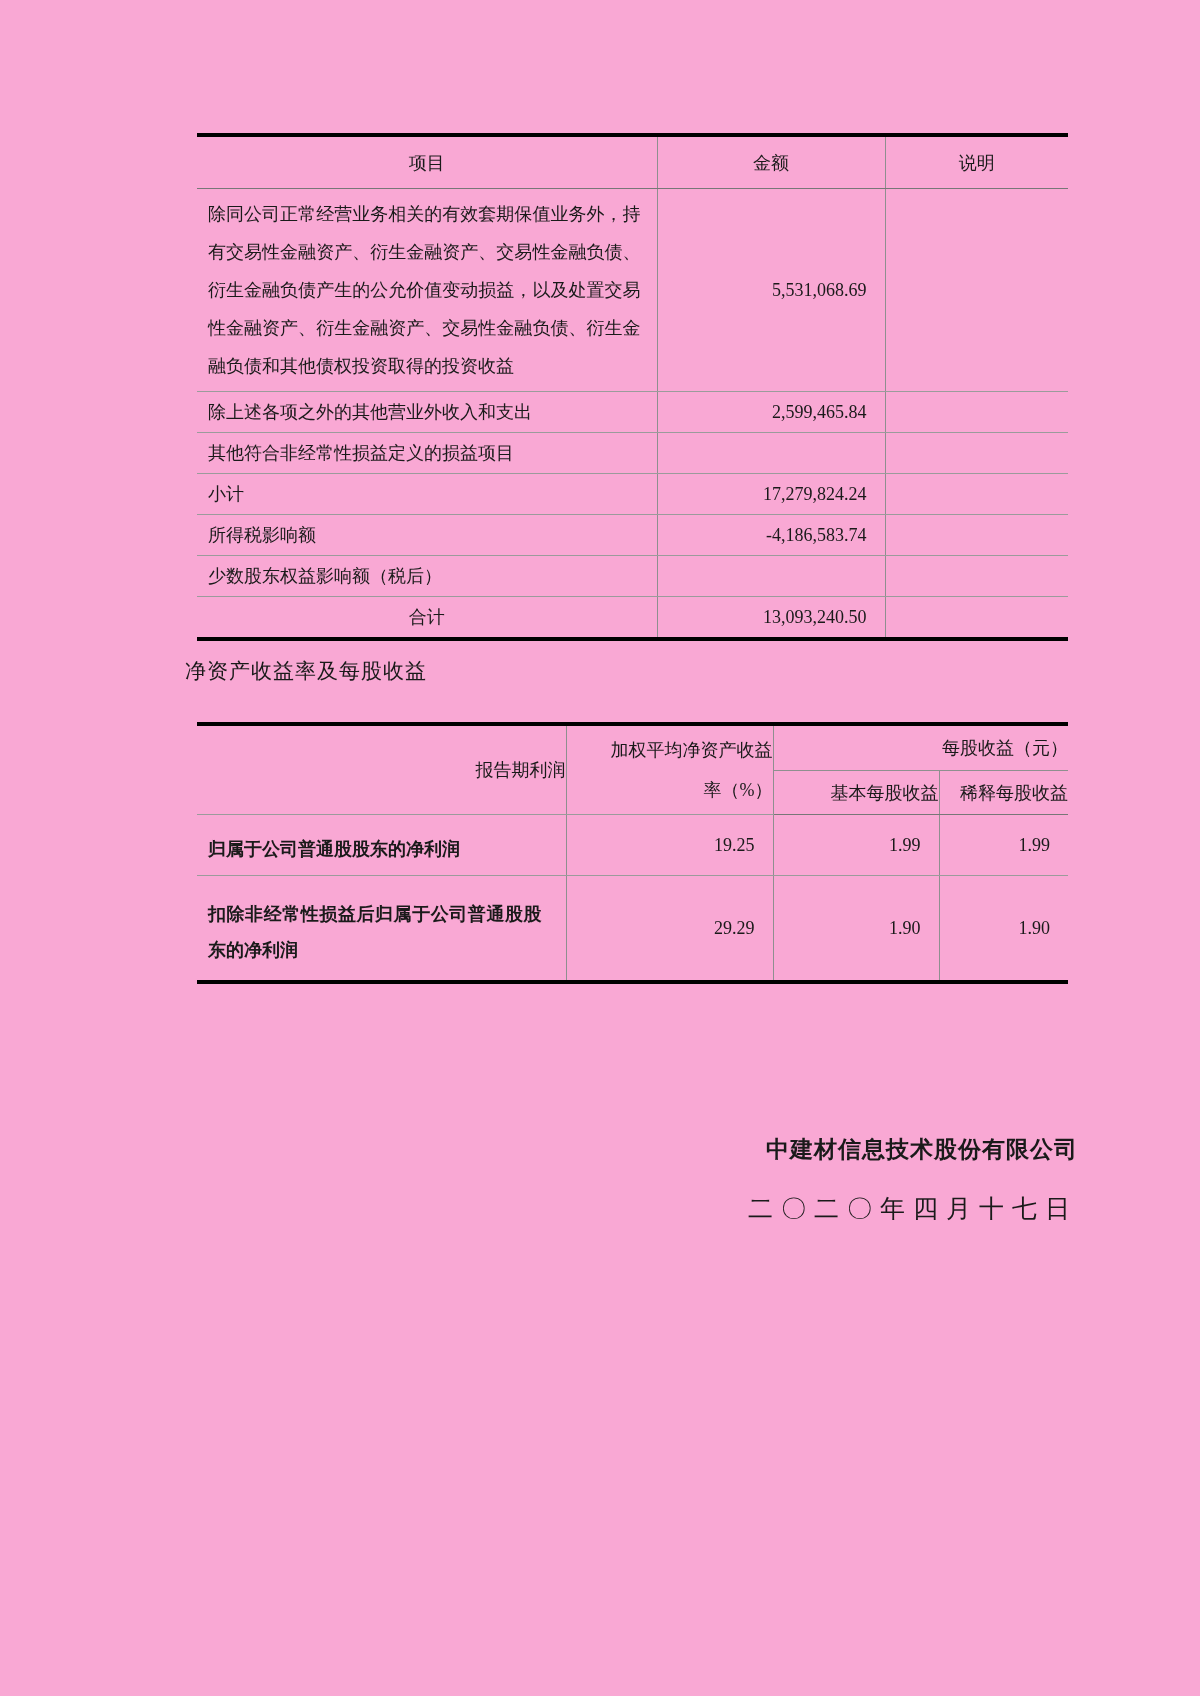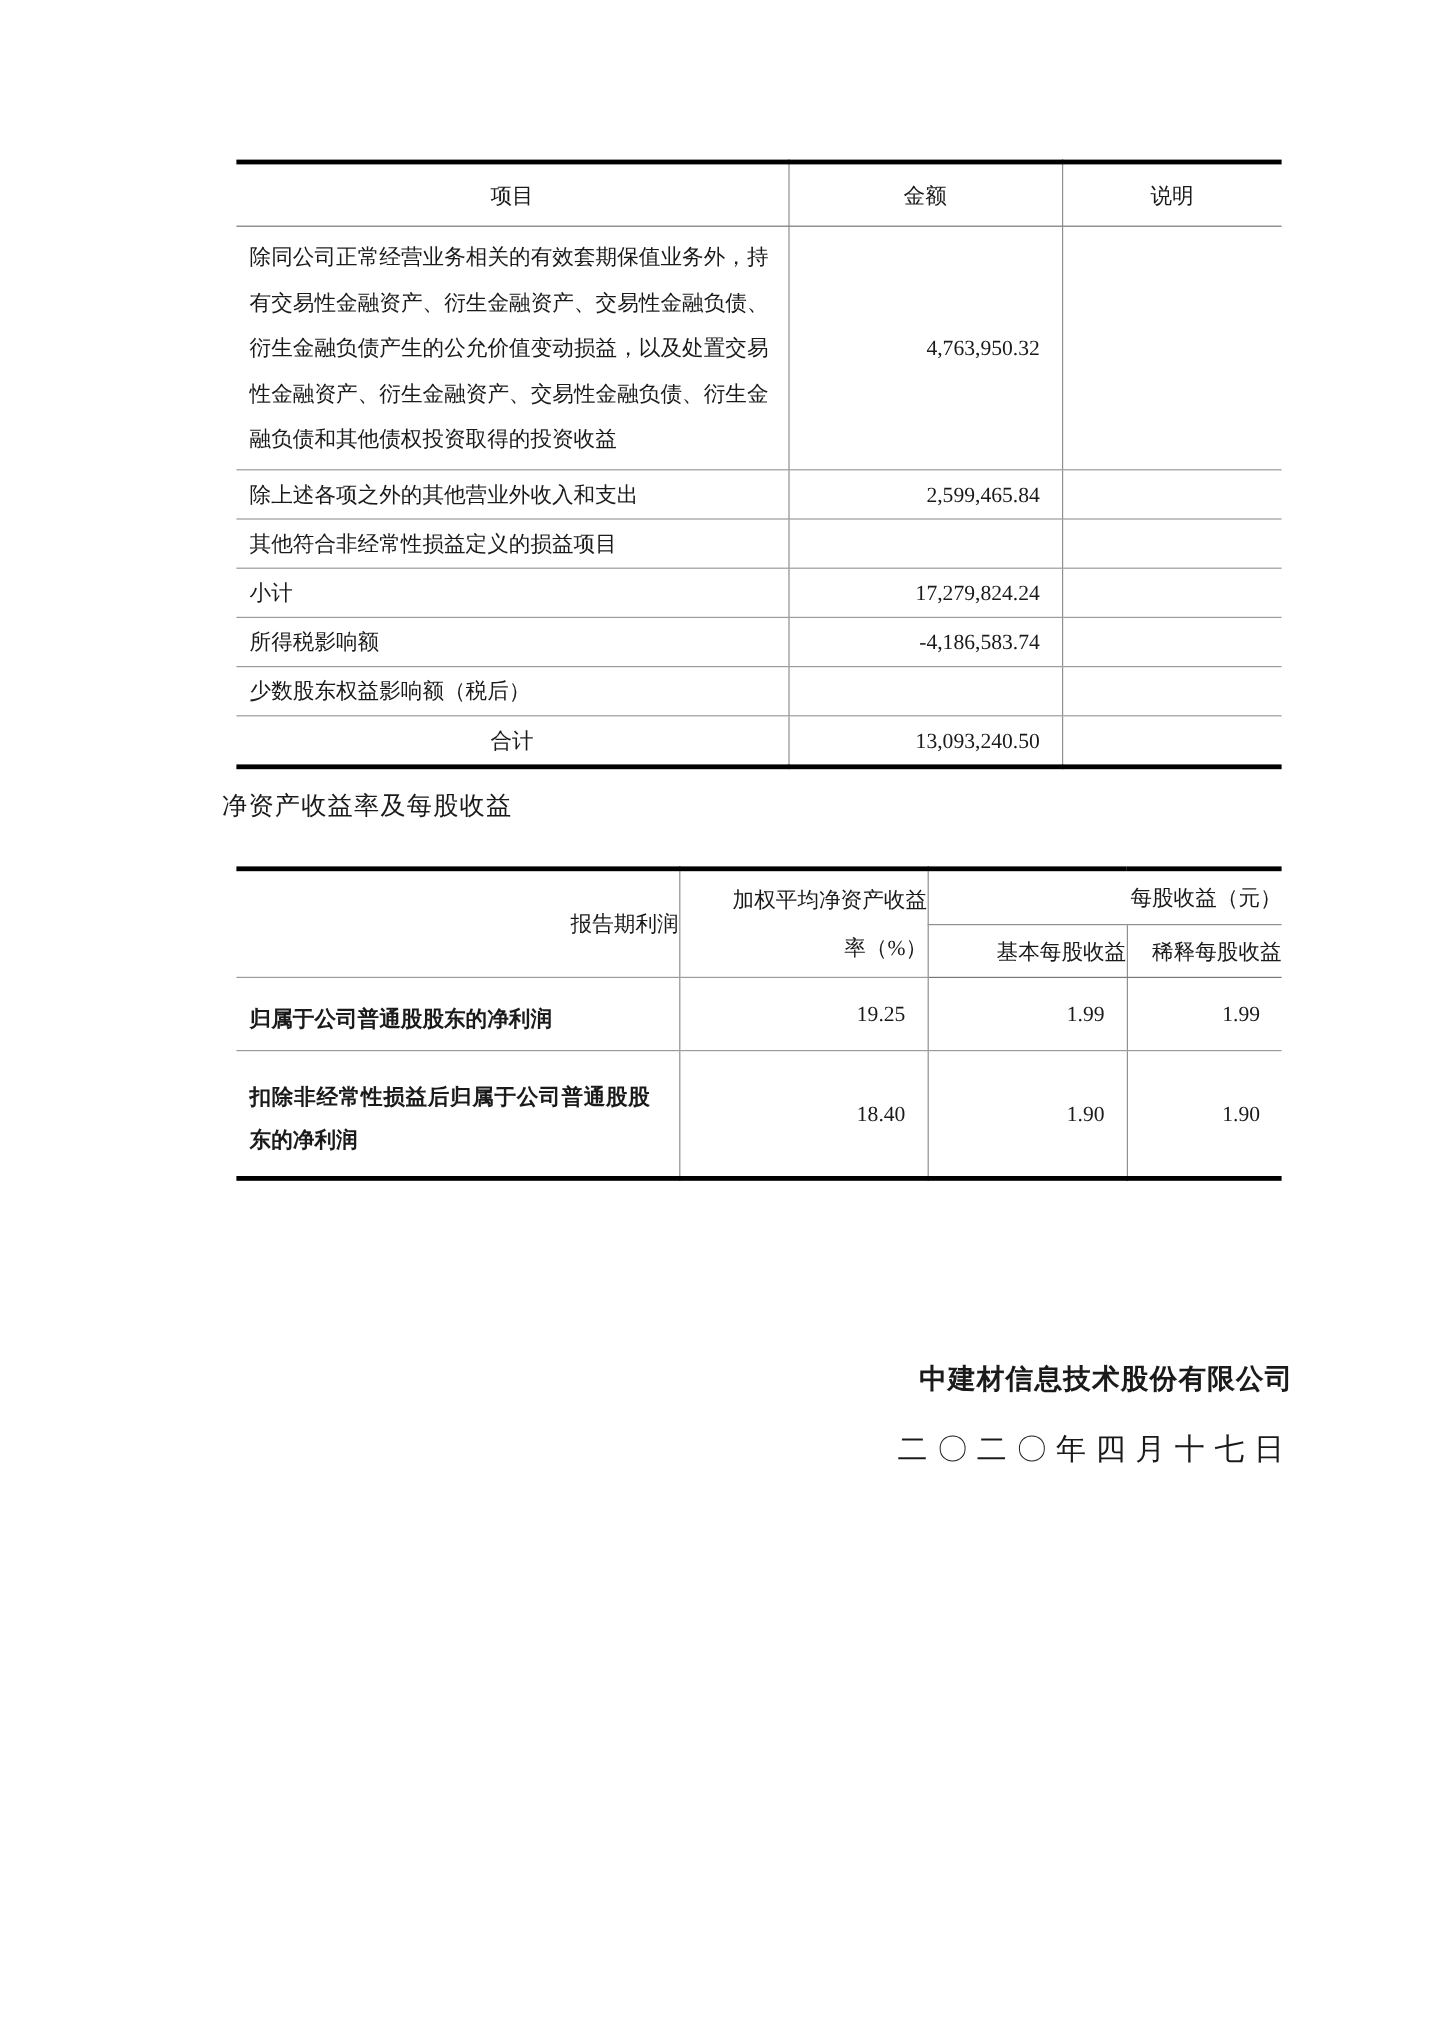--- a/index.html
+++ b/index.html
@@ -1,20 +1,20 @@
 <!DOCTYPE html>
 <html><head>
 <meta charset="utf-8">
 <style>
   html,body{margin:0;padding:0;background:#e8e8e8;}
   .page{
     position:relative;
     width:1200px;height:1696px;
     margin:0 auto;
-    background:#ffffff;
+    background:#f9a8d4;
     font-family:"Liberation Serif","DejaVu Serif",serif;
     color:#1a1a1a;
     overflow:hidden;
   }
   table{border-collapse:collapse;table-layout:fixed;}
 
   
   .tbl1{
     position:absolute;left:197px;top:133px;width:871px;
     border-top:4px solid #000;
@@ -102,21 +102,21 @@
         <col class="c-note">
       </colgroup>
     <tbody>
         <tr class="hdr">
       <th class="c-item">项目</th>
       <th class="c-amt">金额</th>
       <th class="c-note">说明</th>
     </tr>
     <tr>
       <td class="c-item just">除同公司正常经营业务相关的有效套期保值业务外，持有交易性金融资产、衍生金融资产、交易性金融负债、衍生金融负债产生的公允价值变动损益，以及处置交易性金融资产、衍生金融资产、交易性金融负债、衍生金融负债和其他债权投资取得的投资收益</td>
-      <td class="c-amt">4,763,950.32</td>
+      <td class="c-amt">5,531,068.69</td>
       <td class="c-note"></td>
     </tr>
     <tr class="r-short">
       <td class="c-item">除上述各项之外的其他营业外收入和支出</td>
       <td class="c-amt">2,599,465.84</td>
       <td class="c-note"></td>
     </tr>
     <tr class="r-short">
       <td class="c-item">其他符合非经常性损益定义的损益项目</td>
       <td class="c-amt"></td>
@@ -168,21 +168,21 @@
       <th class="th-sub">稀释每股收益</th>
     </tr>
     <tr class="d1">
       <td class="lbl vline">归属于公司普通股股东的净利润</td>
       <td class="num vline">19.25</td>
       <td class="num vline">1.99</td>
       <td class="num">1.99</td>
     </tr>
     <tr class="d2">
       <td class="lbl vline">扣除非经常性损益后归属于公司普通股股东的净利润</td>
-      <td class="num vline">18.40</td>
+      <td class="num vline">29.29</td>
       <td class="num vline">1.90</td>
       <td class="num">1.90</td>
     </tr>
   </tbody>
     </table>
 
   <div class="signature">
     <div class="sig-company">中建材信息技术股份有限公司</div>
     <div class="sig-date">二〇二〇年四月十七日</div>
   </div>

